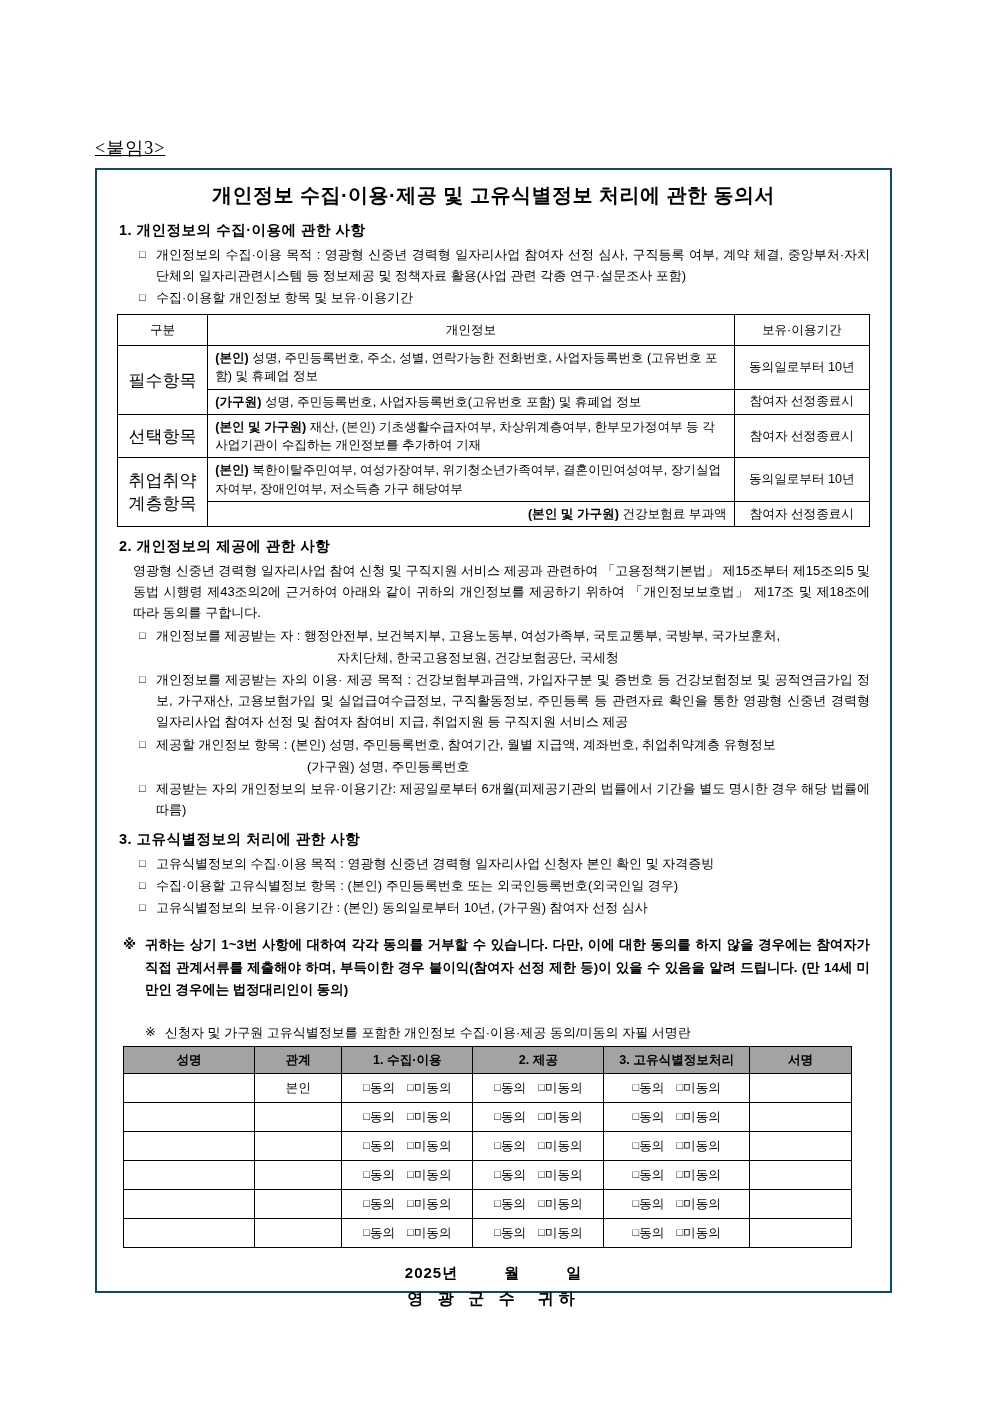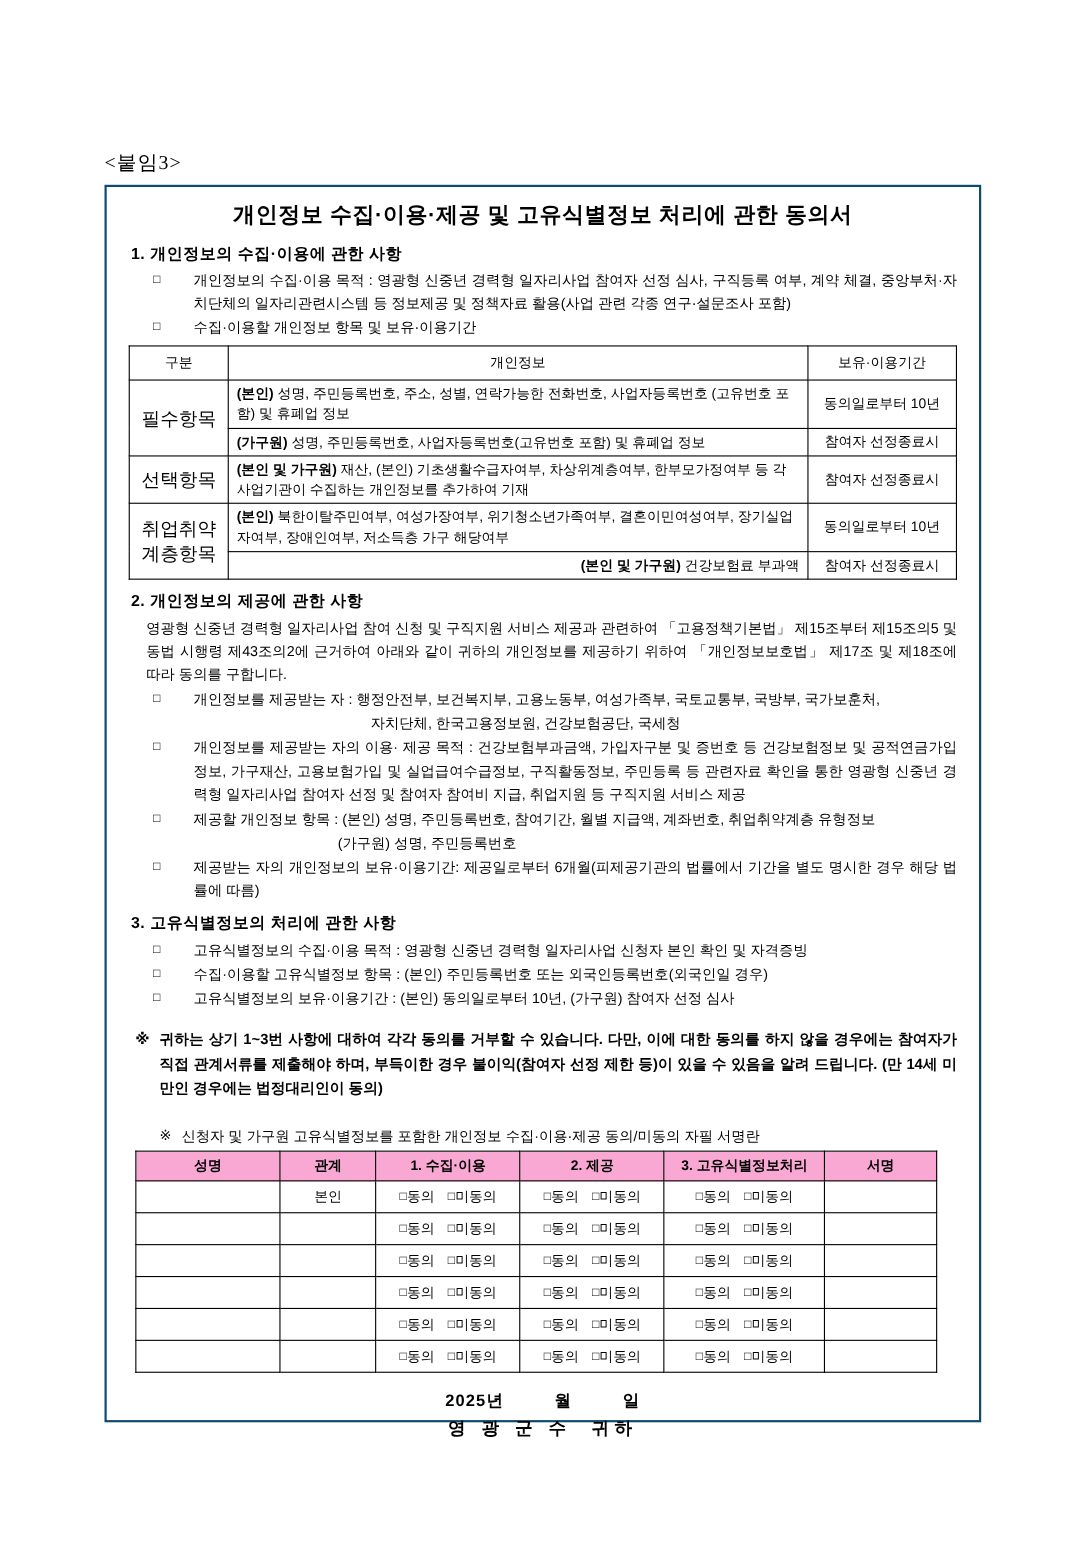--- a/index.html
+++ b/index.html
@@ -5,21 +5,21 @@
   html,body{margin:0;padding:0;}
   body{
     width:992px;height:1403px;background:#ffffff;color:#000;
     font-family:"Liberation Sans","DejaVu Sans",sans-serif;
     position:relative;overflow:hidden;
     -webkit-font-smoothing:antialiased;
   }
   .attachment-label{
     position:absolute;left:95px;top:136px;
     font-family:"Liberation Serif","DejaVu Serif",serif;
-    font-size:18px;letter-spacing:1px;
+    font-size:18px;letter-spacing:1px;text-decoration:underline;
   }
   .doc-box{
     position:absolute;left:95px;top:168px;width:797px;height:1125px;
     border:2px solid #0c4a6e;box-sizing:border-box;
     padding:8px 20px 0 20px;
   }
   .form-title{
     text-align:center;font-weight:bold;font-size:20px;
     margin:4px 0 12px 0;letter-spacing:0.5px;
   }
@@ -30,21 +30,21 @@
   }
   .para{
     font-size:13px;line-height:1.62;text-align:justify;
     margin:0 0 2px 16px;
   }
   .bullet{
     display:flex;font-size:13px;line-height:1.62;
     margin:1px 0 1px 22px;
   }
   .bullet .marker{flex:0 0 17px;font-size:11px;padding-top:2px;}
-  .bullet .btext{flex:1;text-align:justify;margin-left:20px;}
+  .bullet .btext{flex:1;text-align:justify;}
   .cont-line{font-size:13px;line-height:1.62;}
   .indent-190{margin-left:190px;}
   .indent-220{margin-left:220px;}
   table{border-collapse:collapse;width:100%;}
   .info-table{margin:6px 0 6px 0;font-size:12.6px;}
   .info-table th,.info-table td{
     border:1px solid #000;padding:3px 7px;vertical-align:middle;
   }
   .info-table th{font-weight:normal;text-align:center;height:24px;}
   .info-table .cat{text-align:center;font-size:17px;}
@@ -60,21 +60,21 @@
   .notice .btext{flex:1;}
   .sig-caption{
     font-size:13px;margin:22px 0 4px 28px;display:flex;
   }
   .sig-caption .marker{flex:0 0 20px;}
   .sig-table{font-size:12.6px;margin:0 0 0 6px;width:calc(100% - 24px);}
   .sig-table th,.sig-table td{
     border:1px solid #000;text-align:center;vertical-align:middle;
     padding:2px 4px;
   }
-  .sig-table th{background:#f9a8d4;font-weight:bold;height:22px;}
+  .sig-table th{background:#a3a3a3;font-weight:bold;height:22px;}
   .sig-table td{height:24px;}
   .sig-table .consent .gap{display:inline-block;width:12px;}
   .sig-table .cb{font-size:11px;position:relative;top:-1px;}
   .footer-date{
     text-align:center;font-weight:bold;font-size:15px;
     margin-top:16px;letter-spacing:1px;
   }
   .footer-date .sp{display:inline-block;width:46px;}
   .footer-addressee{
     text-align:center;font-weight:bold;font-size:16px;

